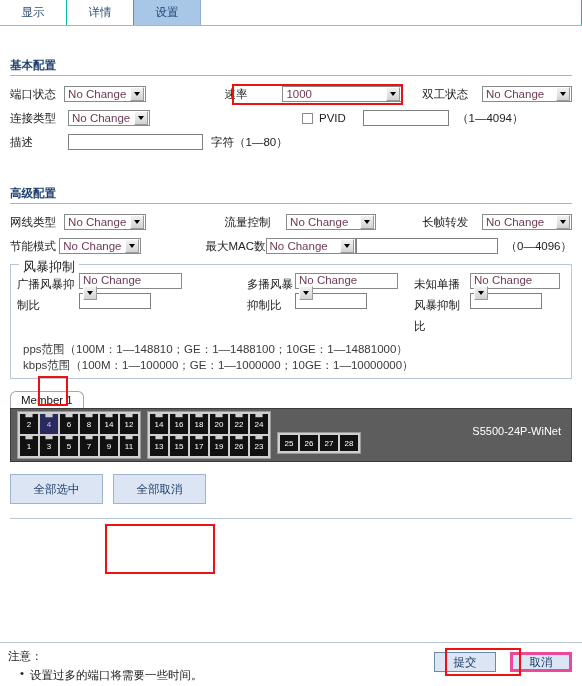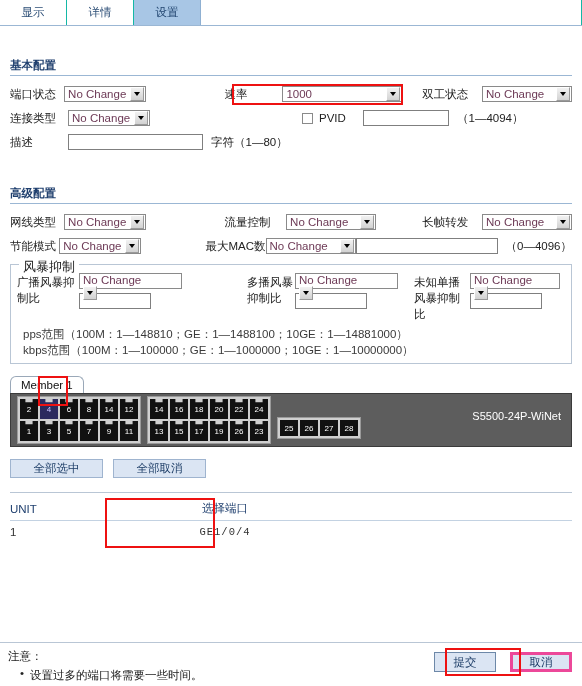--- a/index.html
+++ b/index.html
@@ -180,21 +180,21 @@
   .storm-grid {
     display: flex;
     margin-top: 4px;
   }
   .storm-col {
     display: flex;
     align-items: flex-start;
   }
   .storm-lbl {
     font-size: 11.5px;
-    line-height: 16px;
+    line-height: 21px;
     width: 62px;
     padding-top: 1px;
   }
   .storm-inputs > * { display: block; }
   .storm-inputs .txt { margin-top: 4px; }
   .range-line {
     font-size: 11.5px;
     color: #3a3a3a;
     margin-top: 5px;
     padding-left: 6px;
@@ -289,21 +289,21 @@
     margin: 12px 0 0 10px;
     display: flex;
     gap: 10px;
   }
   .btn {
     background: #dbe5f3;
     border: 1px solid #9fb4cf;
     color: #1c3c66;
     font-size: 11.5px;
     width: 93px;
-    height: 19px;
+    height: 30px;
     display: flex;
     align-items: center;
     justify-content: center;
     box-sizing: border-box;
     font-family: "Liberation Sans", sans-serif;
   }
 
   
   .tbl-wrap {
     margin: 14px 10px 0 10px;
@@ -609,36 +609,20 @@
 
 <div class="redbox" style="left:38px; top:376px; width:30px; height:30px;"></div>
 
 <div class="btnrow">
   <div class="btn">全部选中</div>
   <div class="btn">全部取消</div>
 </div>
 
 <div class="tbl-wrap">
   <div class="tbl-rule-top"></div>
-  <table class="grid">
-    <thead>
-      <tr>
-        <th class="col-unit">UNIT</th>
-        <th class="col-port center">选择端口</th>
-        <th></th>
-      </tr>
-    </thead>
-    <tbody>
-      <tr>
-        <td class="col-unit" style="border-top:none;">1</td>
-        <td class="col-port center">GE1/0/4</td>
-        <td style="border-top:none;"></td>
-      </tr>
-    </tbody>
-  </table>
   <div class="redbox" style="left:95px; top:6px; width:110px; height:50px;"></div>
 </div>
 
 <div class="footer">
   <div class="note-title">注意：</div>
   <div class="note-item">设置过多的端口将需要一些时间。</div>
   <div class="footer-btns">
     <div class="fbtn primary">提交</div>
     <div class="fbtn">取消</div>
   </div>

